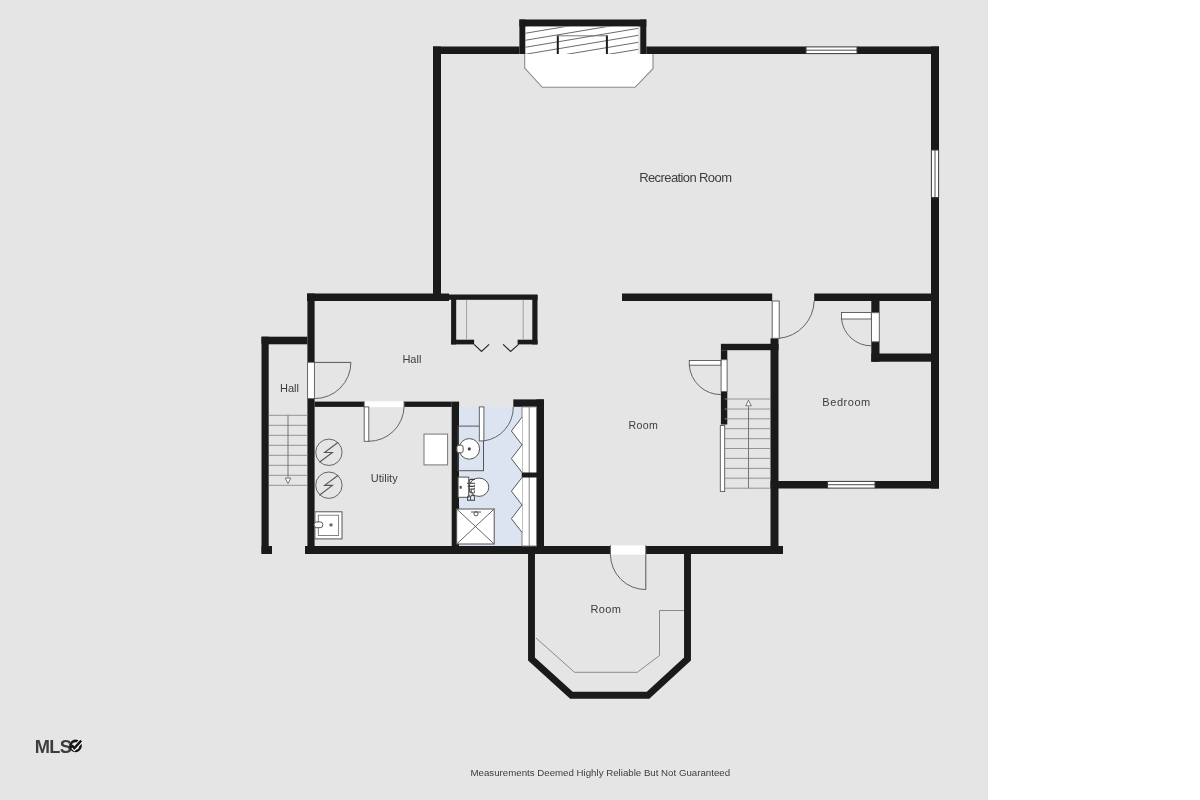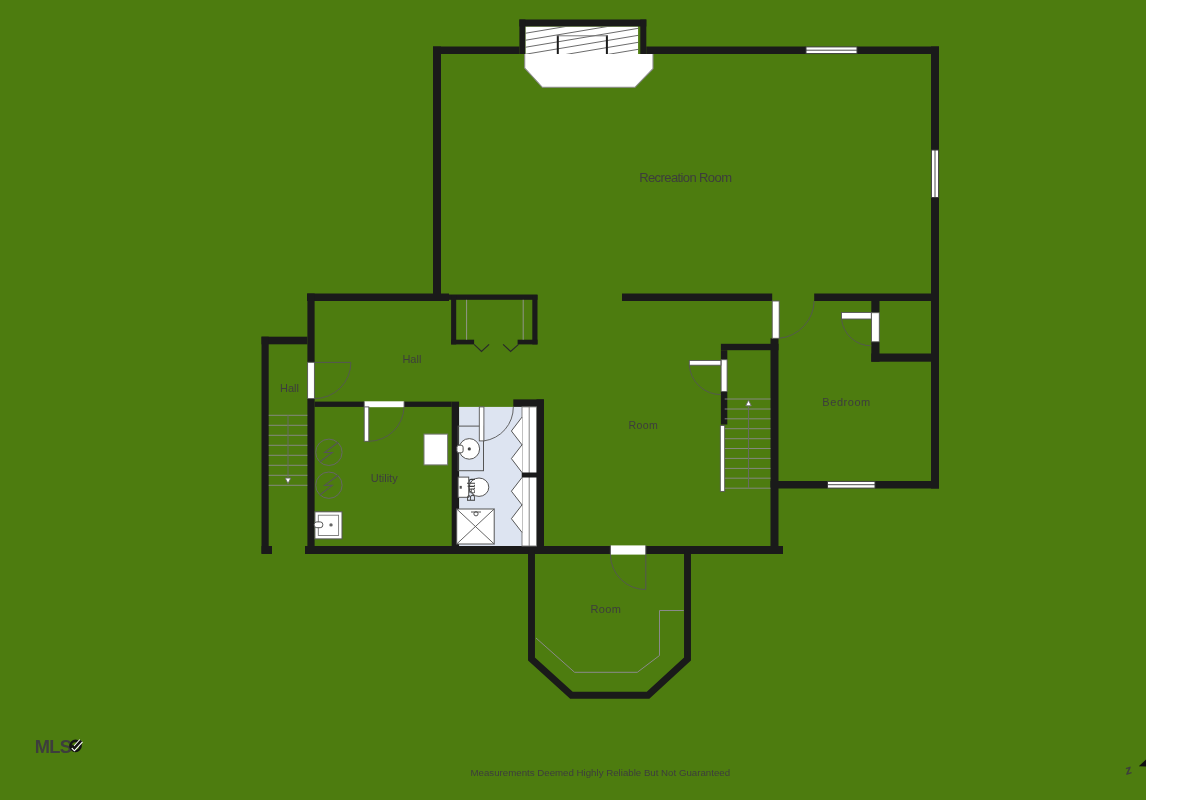--- a/index.html
+++ b/index.html
@@ -1,16 +1,16 @@
 <!DOCTYPE html>
 <html><head>
 <meta charset="utf-8">
 <style>
   html,body{margin:0;padding:0;background:#ffffff;}
-  .page{position:relative;width:1146px;height:800px;background:#4d7c0f;overflow:hidden;}
+  .page{position:relative;width:988px;height:800px;background:#e5e5e5;overflow:hidden;}
   svg{position:absolute;left:0;top:0;}
   text{font-family:"Liberation Sans", sans-serif;fill:#3d3d3d;}
 </style>
 </head>
 <body>
 <div class="page">
 <svg width="1200" height="800" viewBox="0 0 1200 800">
 <defs>
 <clipPath id="fpclip">
           <rect x="525.4" y="26.5" width="112.9" height="27.5"></rect>

